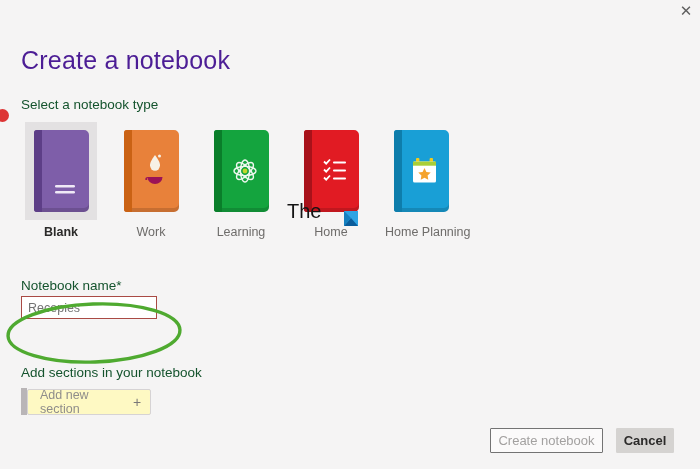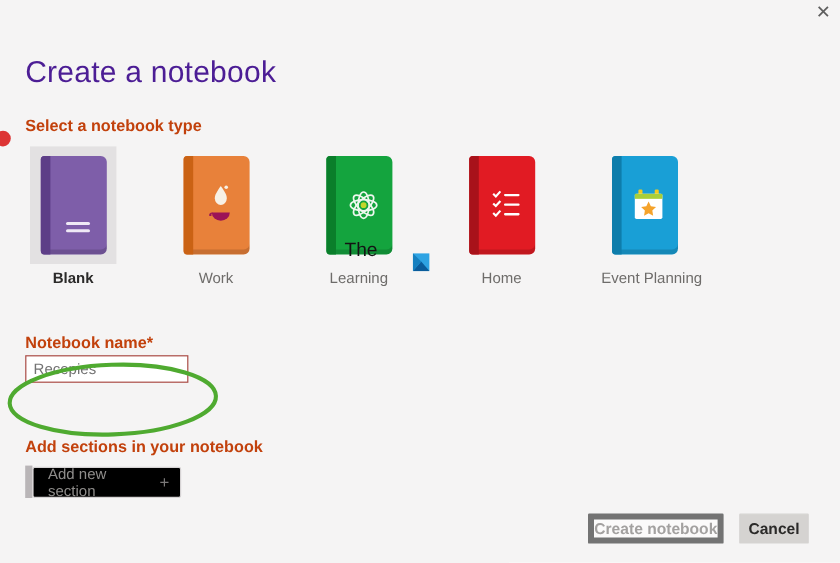--- a/index.html
+++ b/index.html
@@ -8,61 +8,61 @@
 
   .close-btn{position:absolute;top:0;right:2px;width:24px;height:24px;line-height:22px;
     text-align:center;font-size:15px;color:#5f5f5f;font-weight:300;cursor:pointer;}
 
   .red-dot{position:absolute;left:-4px;top:109px;width:13px;height:13px;border-radius:50%;
     background:#dd3434;}
 
   .page-title{position:absolute;left:21px;top:46px;font-size:25px;font-weight:300;
     color:#4c1d95;letter-spacing:.2px;}
 
-  .section-label{position:absolute;font-size:13.5px;font-weight:700;color:#c2410c;}
+  .section-label{position:absolute;font-size:13.5px;font-weight:400;color:#14532d;}
   .lbl-type{left:21px;top:97px;}
   .lbl-name{left:21px;top:278px;}
   .lbl-sections{left:21px;top:365px;}
 
   
-  .nb-row{position:absolute;left:25px;top:122px;display:flex;gap:47px;}
+  .nb-row{position:absolute;left:25px;top:122px;display:flex;gap:18px;}
   .nb-slot{width:72px;cursor:pointer;position:relative;}
   .nb-tilebg{width:72px;height:98px;display:flex;align-items:flex-start;justify-content:center;}
   .nb-slot.selected .nb-tilebg{background:#e3e1e2;}
   .nb-book{position:relative;width:55px;height:82px;margin-top:8px;border-radius:3px 5px 5px 3px;
     box-shadow:inset 0 -4px 0 rgba(0,0,0,.14);}
   .nb-spine{position:absolute;left:0;top:0;width:8px;height:100%;border-radius:3px 0 0 3px;}
   .nb-icon{position:absolute;left:8px;right:0;top:0;bottom:0;display:flex;align-items:center;justify-content:center;}
   .nb-label{margin-top:5px;text-align:center;font-size:12.5px;color:#6e6c6a;white-space:nowrap;}
   .nb-slot.selected .nb-label{font-weight:700;color:#2b2a29;}
 
   
   .watermark{position:absolute;left:287px;top:201px;color:#141414;line-height:1;z-index:5;pointer-events:none;}
-  .wm-line1{font-size:16px;}
+  .wm-line1{font-size:20px;}
   .wm-line2{font-size:17.5px;margin-top:3px;}
   .wm-logo{position:absolute;left:57px;top:10px;width:14px;height:15px;}
 
   
   .name-input{position:absolute;left:21px;top:296px;width:122px;height:21px;background:#fff;
     border:1px solid #a94a44;border-radius:0;font-size:12.5px;color:#737373;padding:0 6px;
     font-family:"Liberation Sans",sans-serif;outline:none;}
   .error-text{position:absolute;left:20px;top:329px;font-size:13.5px;color:#a4262c;}
   .green-ellipse{position:absolute;left:4px;top:300px;pointer-events:none;z-index:6;}
 
   
   .section-bar{position:absolute;left:21px;top:388px;width:6px;height:27px;background:#b9b5b7;}
-  .section-box{position:absolute;left:27px;top:389px;width:122px;height:24px;background:#000000;
+  .section-box{position:absolute;left:27px;top:389px;width:122px;height:24px;background:#fef9c3;
     border:1px solid #d6d3d4;border-radius:2px;display:flex;align-items:center;cursor:text;}
   .section-placeholder{flex:1;padding-left:12px;font-size:12.5px;color:#8f8d8b;}
   .section-plus{width:26px;text-align:center;font-size:14px;color:#7a7878;cursor:pointer;}
 
   
   .btn{position:absolute;top:428px;height:25px;font-size:13px;display:flex;align-items:center;
     justify-content:center;box-sizing:border-box;border-radius:1px;}
-  .btn-create{left:490px;width:113px;background:#fbfafa;border:5px solid #737373;color:#a3a1a0;cursor:default;font-weight:bold;}
+  .btn-create{left:490px;width:113px;background:#fbfafa;border:1px solid #737373;color:#a3a1a0;cursor:default;}
   .btn-cancel{left:616px;width:58px;background:#d5d3d1;border:1px solid #d5d3d1;color:#2b2a29;
     font-weight:700;cursor:pointer;}
 </style>
 </head>
 <body>
 
 <div class="dialog">
 
   <div class="close-btn">✕</div>
 
@@ -152,21 +152,21 @@
               <svg width="30" height="32" viewBox="0 0 30 32">
                 <rect x="6" y="3" width="3.4" height="7" rx="1" fill="#f2cb1d"></rect>
                 <rect x="19.6" y="3" width="3.4" height="7" rx="1" fill="#f2cb1d"></rect>
                 <rect x="3" y="6.5" width="23" height="21" rx="1.5" fill="#ffffff"></rect>
                 <rect x="3" y="6.5" width="23" height="4.2" fill="#a9cf38"></rect>
                 <path d="M14.5 13 l1.9 3.9 4.3 .6 -3.1 3 .7 4.3 -3.8-2 -3.8 2 .7-4.3 -3.1-3 4.3-.6 Z" fill="#f5a32b"></path>
               </svg>
             </div>
           </div>
         </div>
-        <div class="nb-label">Event Planning</div>
+        <div class="nb-label">Home Planning</div>
       </div>
     </div>
 
   <div class="watermark">
     <div class="wm-line1">The</div>
     <svg class="wm-logo" viewBox="0 0 14 15">
       <rect x="0" y="0" width="14" height="15" fill="#2ea3e3"></rect>
       <path d="M0 15 L7 7 L14 15 Z" fill="#0a5c9b"></path>
       <path d="M0 0 L7 7 L0 15 Z" fill="#1580c0"></path>
     </svg>

